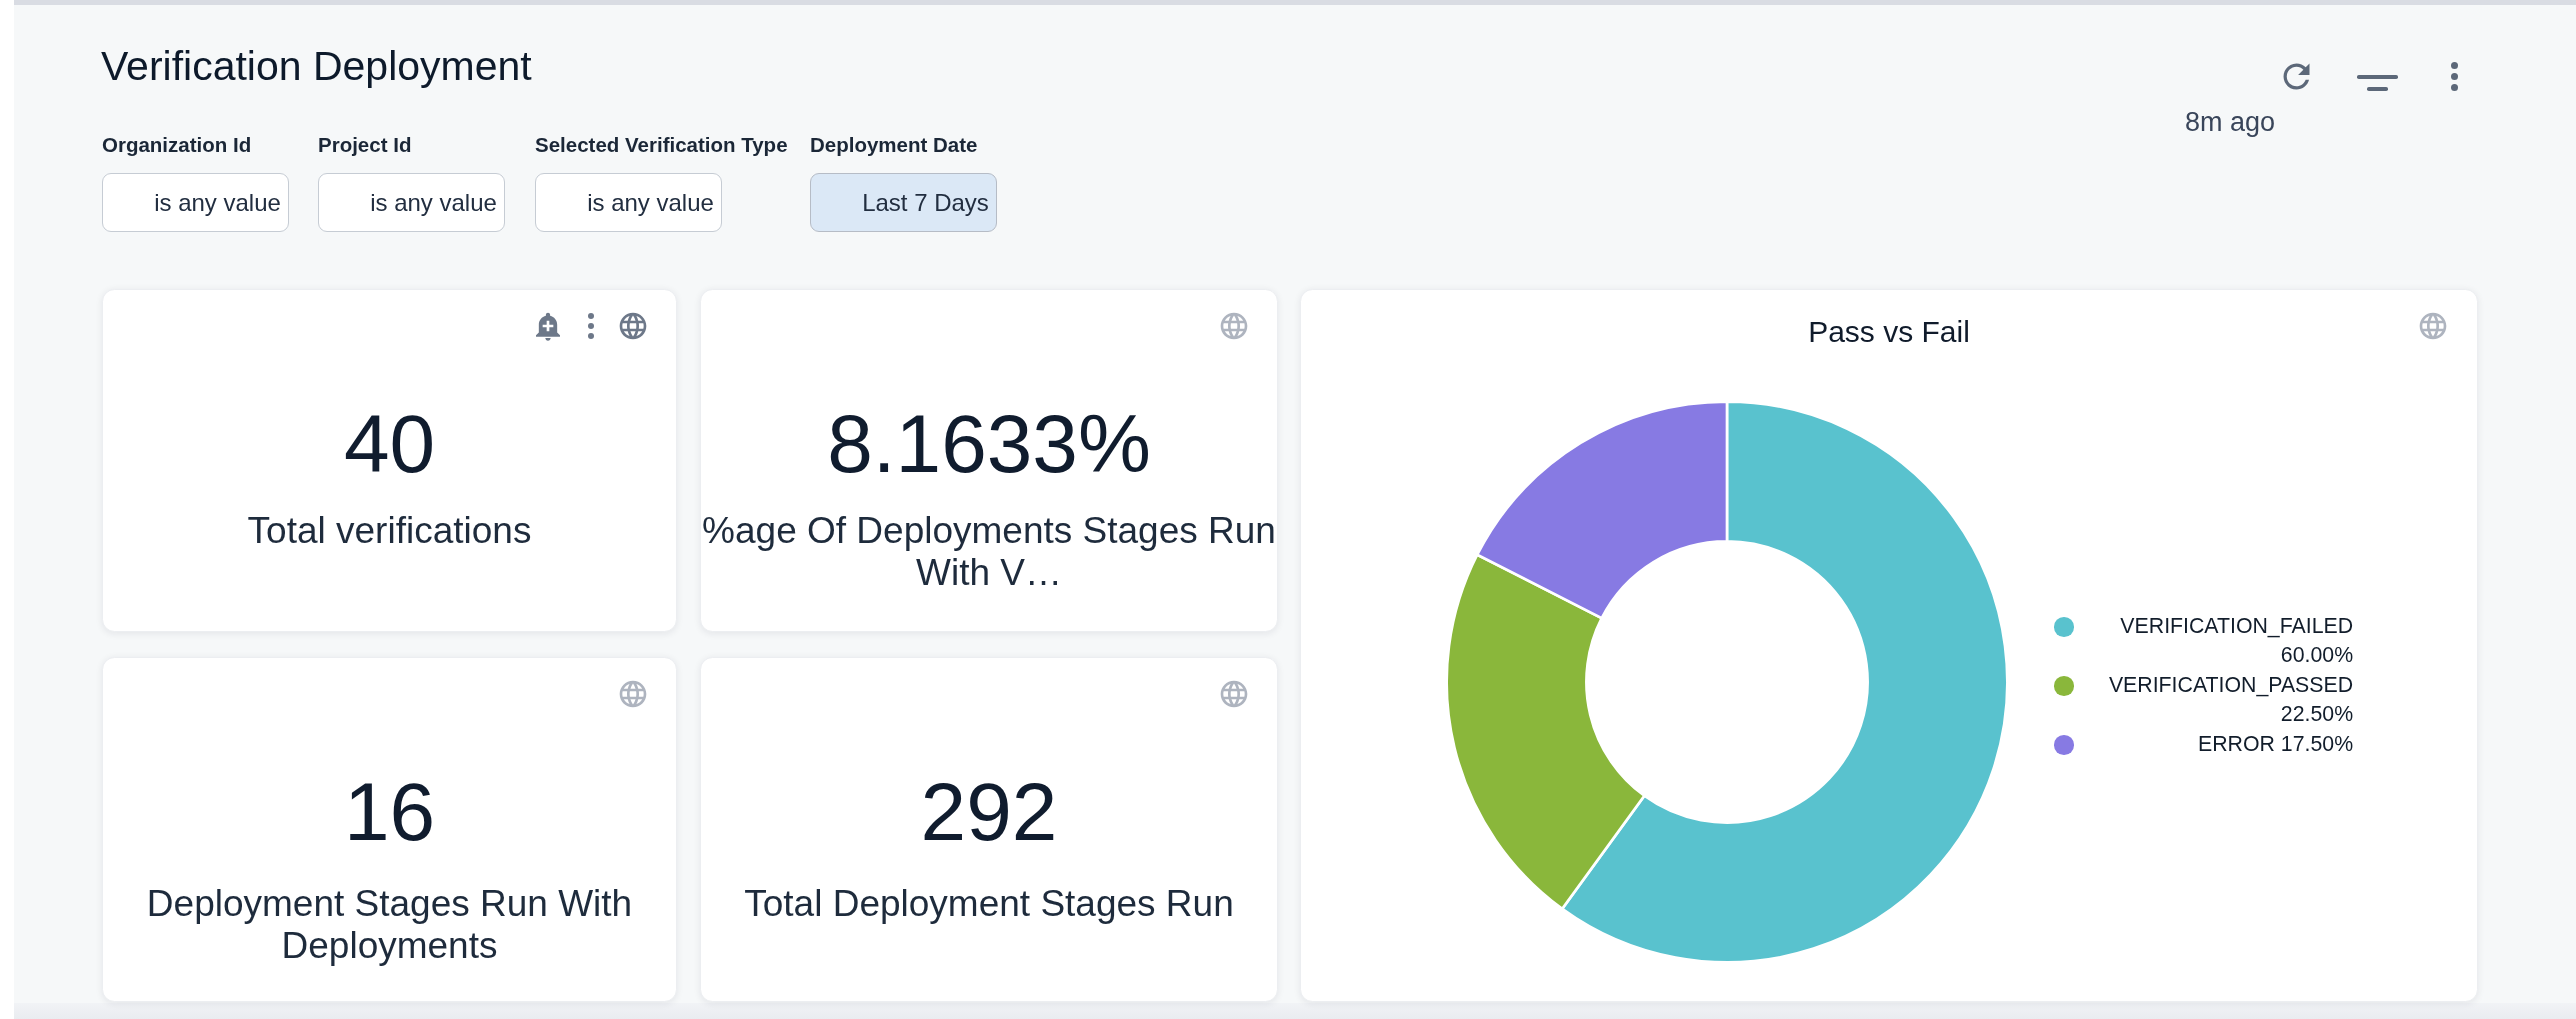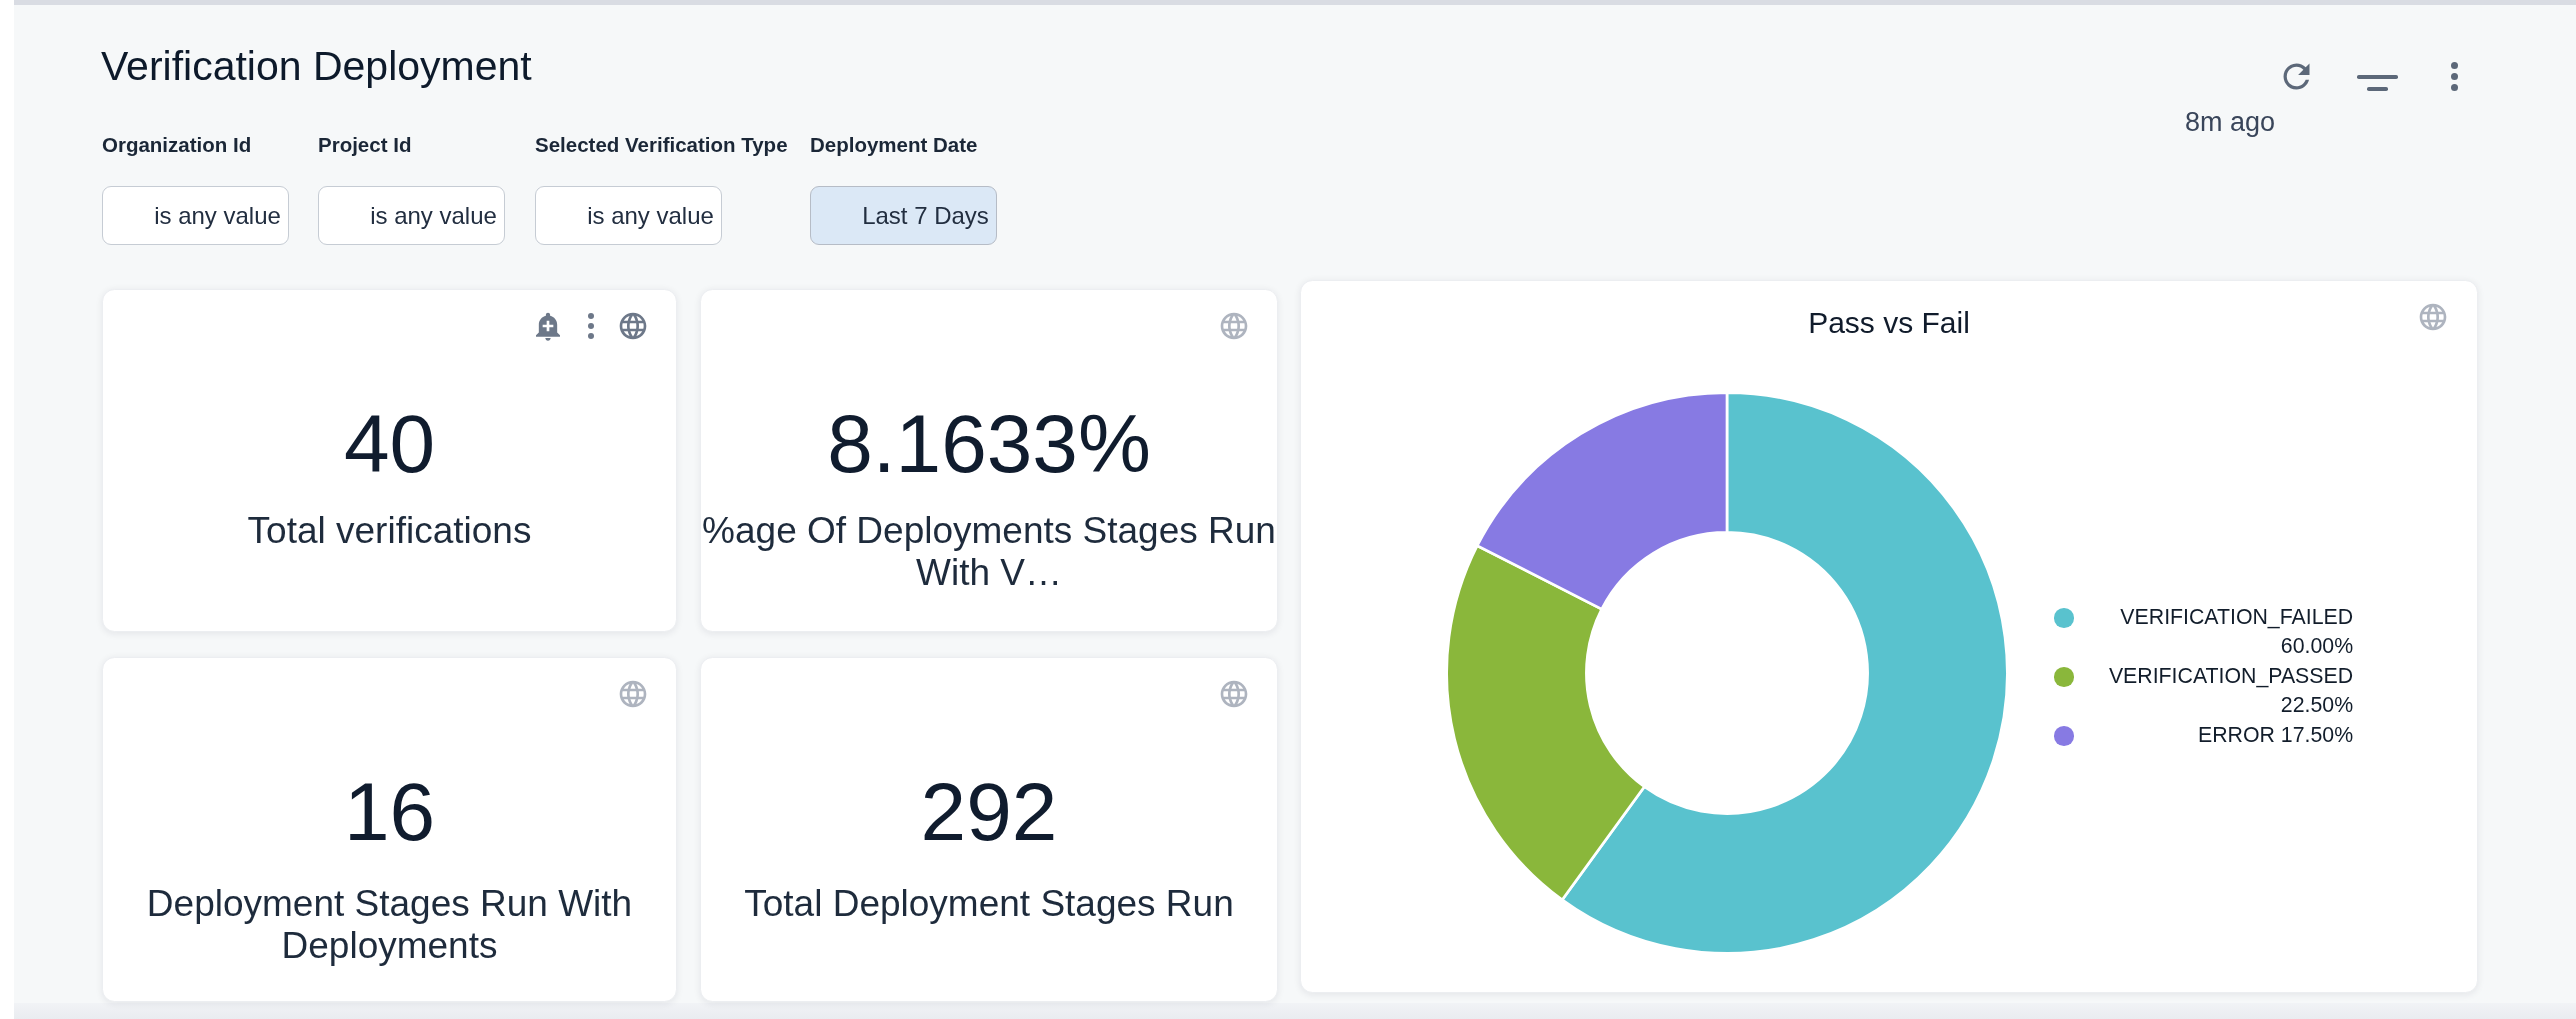--- a/index.html
+++ b/index.html
@@ -27,34 +27,34 @@
   .kebab-pos   { left:2435px; top:57px; }
   .filter-bars { position:relative; width:41px; height:39px; }
   .filter-bars .b1 { position:absolute; left:0; top:10.7px; width:41px; height:4.4px; background:#5c6879; border-radius:1.8px; }
   .filter-bars .b2 { position:absolute; left:9.8px; top:23px; width:21.3px; height:4.4px; background:#5c6879; border-radius:1.8px; }
   .kebab-dots { position:relative; width:39px; height:39px; }
   .kebab-dots i { position:absolute; left:16px; width:7.1px; height:7.1px; border-radius:50%; background:#5c6879; }
   .kebab-dots i:nth-child(1){ top:5.3px; } .kebab-dots i:nth-child(2){ top:16px; } .kebab-dots i:nth-child(3){ top:27px; }
 
   
   .f-label { position:absolute; top:133px; font-size:20.5px; font-weight:700; color:#1b2737; }
-  .f-btn { position:absolute; top:186px; width:187px; height:59px; background:#ffffff;
+  .f-btn { position:absolute; top:173px; width:187px; height:59px; background:#ffffff;
     border:1.8px solid #c6ccd4; border-radius:9px; display:flex; align-items:center;
     justify-content:center; font-size:24px; color:#222e40; cursor:pointer;padding-left:44px; }
   .f-btn.selected { background:#dbe8f6; border-color:#b6bcc6; }
   .fx1 { left:102px; } .fx2 { left:318px; } .fx3 { left:535px; } .fx4 { left:810px; }
 
   
   .card { position:absolute; background:#ffffff; border:0.9px solid #eceef1; border-radius:12.5px;
     box-shadow:0 1.8px 7.1px rgba(20,30,45,0.08); }
   .tile1 { left:102px; top:289px; width:575px; height:343px; }
   .tile2 { left:700px; top:289px; width:578px; height:343px; }
   .tile3 { left:102px; top:657px; width:575px; height:345px; }
   .tile4 { left:700px; top:657px; width:578px; height:345px; }
-  .panel { left:1300px; top:280px; width:1178px; height:713px; }
+  .panel { left:1300px; top:289px; width:1178px; height:713px; }
 
   .big { position:absolute; left:0; width:100%; text-align:center; font-size:82px;
     line-height:1; color:#101c2e; }
   .tlabel { position:absolute; left:0; width:100%; text-align:center; font-size:37px;
     color:#1e2b3c; }
   .big-r1 { top:113px; } .tlabel-r1 { top:220px; }
   .big-r2 { top:113px; } .tlabel-r2 { top:225px; }
 
   .cicon { position:absolute; width:32px; height:32px; cursor:pointer; }
   .cicon svg { width:100%; height:100%; fill:currentColor; }

